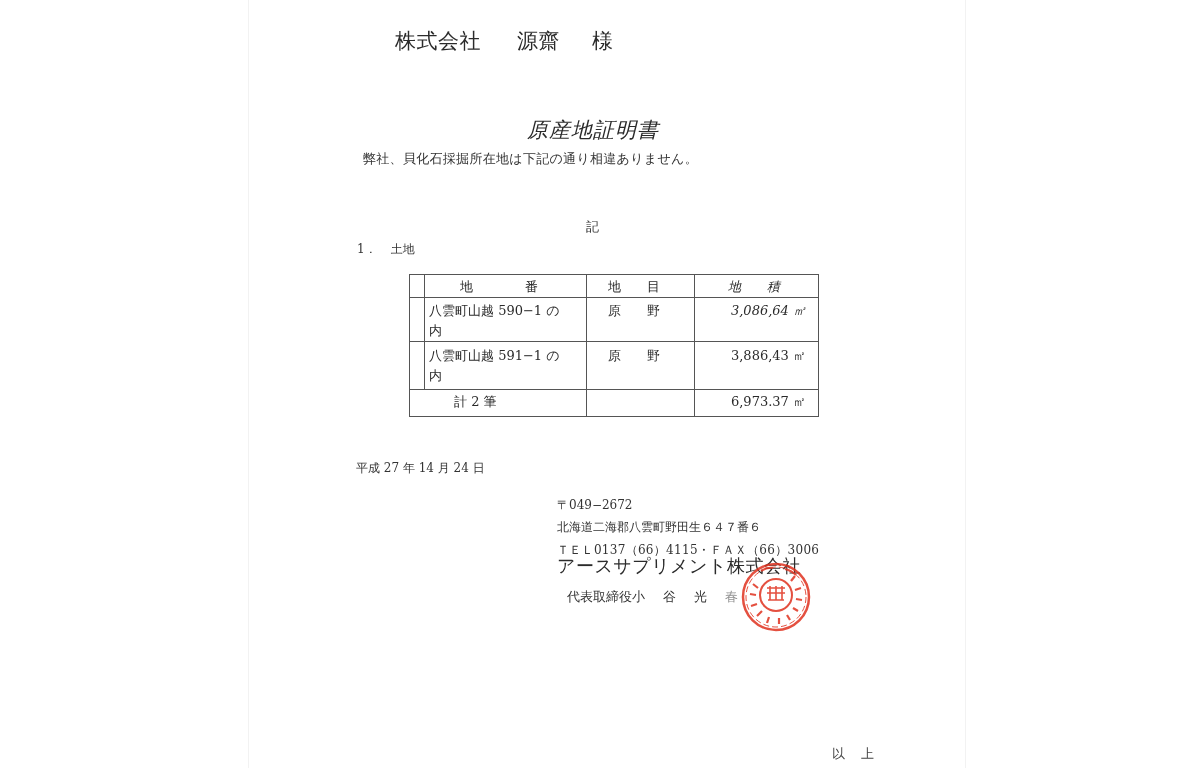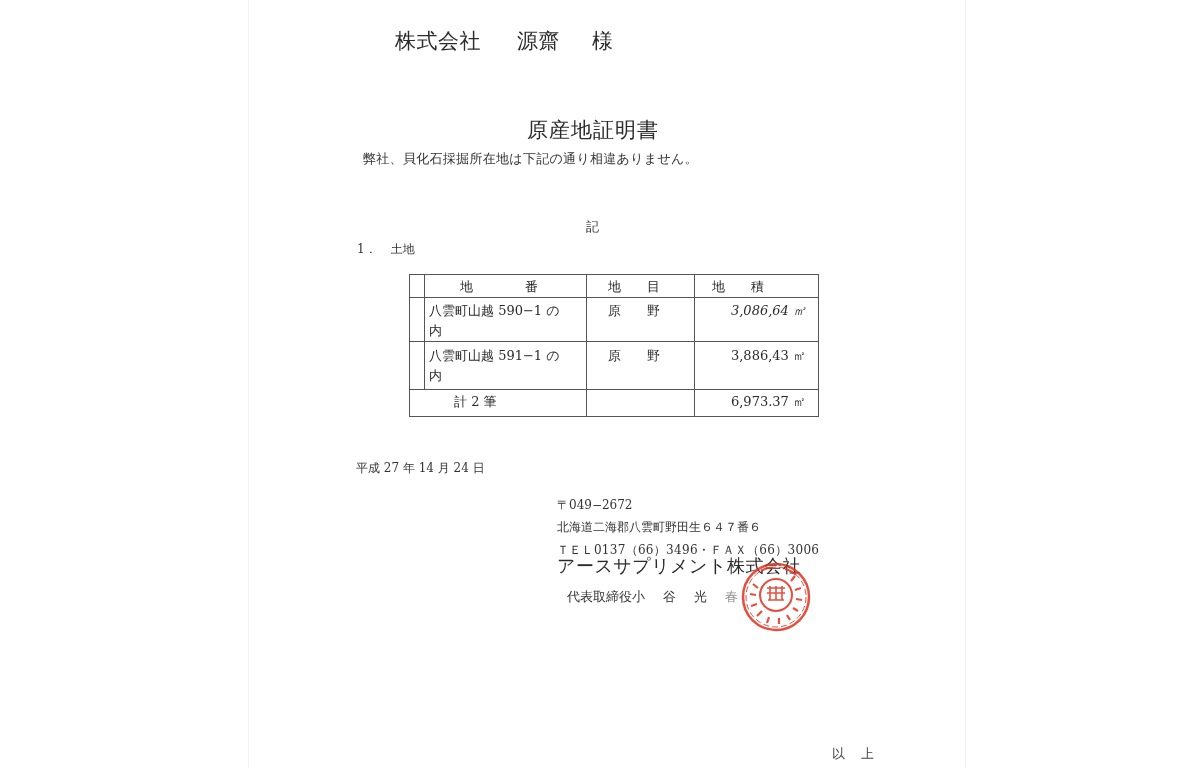--- a/index.html
+++ b/index.html
@@ -28,21 +28,21 @@
       left: 395px; top: 27px;
       font-family: "DejaVu Sans", "Liberation Sans", sans-serif;
       font-size: 21px; color: #2b2b2b; letter-spacing: 0.5px; text-decoration: underline;
     }
     .addressee span { display: inline-block; }
     .addressee .gap1 { width: 36px; }
     .addressee .gap2 { width: 32px; }
 
     .doc-title {
       left: 527px; top: 116px;
-      font-size: 21px; color: #2a2a2a; letter-spacing: 1px;
+      font-size: 21px; color: #2a2a2a; letter-spacing: 1px; font-style: italic;
     }
     .statement {
       left: 363px; top: 150px;
       font-size: 13px; color: #333; letter-spacing: 0.3px;
     }
     .ki-label {
       left: 586px; top: 218px;
       font-size: 13px; color: #333;
     }
     .section-label {
@@ -130,42 +130,42 @@
 
   <div class="vline" style="left:176px; top:0; bottom:0;"></div>
   <div class="vline" style="left:284px; top:0; bottom:0;"></div>
 
   <div class="hline" style="top:22px;"></div>
   <div class="hline" style="top:66px;"></div>
   <div class="hline" style="top:114px;"></div>
 
   <div class="cell-text" style="left:50px; top:3px;">地　　　　番</div>
   <div class="cell-text" style="left:198px; top:3px;">地　　目</div>
-  <div class="cell-text" style="left:302px; top:3px;">地　　積</div>
+  <div class="cell-text" style="left:318px; top:3px;font-style:italic;">地　　積</div>
 
   <div class="cell-text" style="left:19px; top:27px;">八雲町山越 590−1 の</div>
   <div class="cell-text" style="left:19px; top:47px;">内</div>
   <div class="cell-text" style="left:198px; top:27px;">原　　野</div>
   <div class="cell-text" style="right:12px; top:27px;font-style:italic;">3,086,64 ㎡</div>
 
   <div class="cell-text" style="left:19px; top:72px;">八雲町山越 591−1 の</div>
   <div class="cell-text" style="left:19px; top:92px;">内</div>
   <div class="cell-text" style="left:198px; top:72px;">原　　野</div>
   <div class="cell-text" style="right:12px; top:72px;">3,886,43 ㎡</div>
 
   <div class="cell-text" style="left:44px; top:118px;">計 2 筆</div>
   <div class="cell-text" style="left:198px; top:118px;"></div>
   <div class="cell-text" style="right:12px; top:118px;">6,973.37 ㎡</div>
 </div>
 
 <div class="abs date">平成 27 年 14 月 24 日</div>
 
 <div class="abs postal">〒049−2672</div>
 <div class="abs address">北海道二海郡八雲町野田生６４７番６</div>
-<div class="abs tel">ＴＥＬ0137（66）3496・ＦＡＸ（66）3006</div>
+<div class="abs tel">ＴＥＬ0137（66）4115・ＦＡＸ（66）3006</div>
 <div class="abs company">アースサプリメント株式会社</div>
 <div class="abs representative">
   <span class="role">代表取締役</span><span class="nm">小</span><span class="nm">谷</span><span class="nm">光</span><span class="nm" style="opacity:0.55;">春</span>
 </div>
 
 <div class="seal">
   <svg width="70" height="70" viewBox="0 0 70 70">
     <g fill="none" stroke="#e0321f" opacity="0.85">
       <circle cx="35" cy="35" r="33" stroke-width="2.5"></circle>
       <circle cx="35" cy="35" r="30" stroke-width="1" stroke-dasharray="6 3"></circle>

